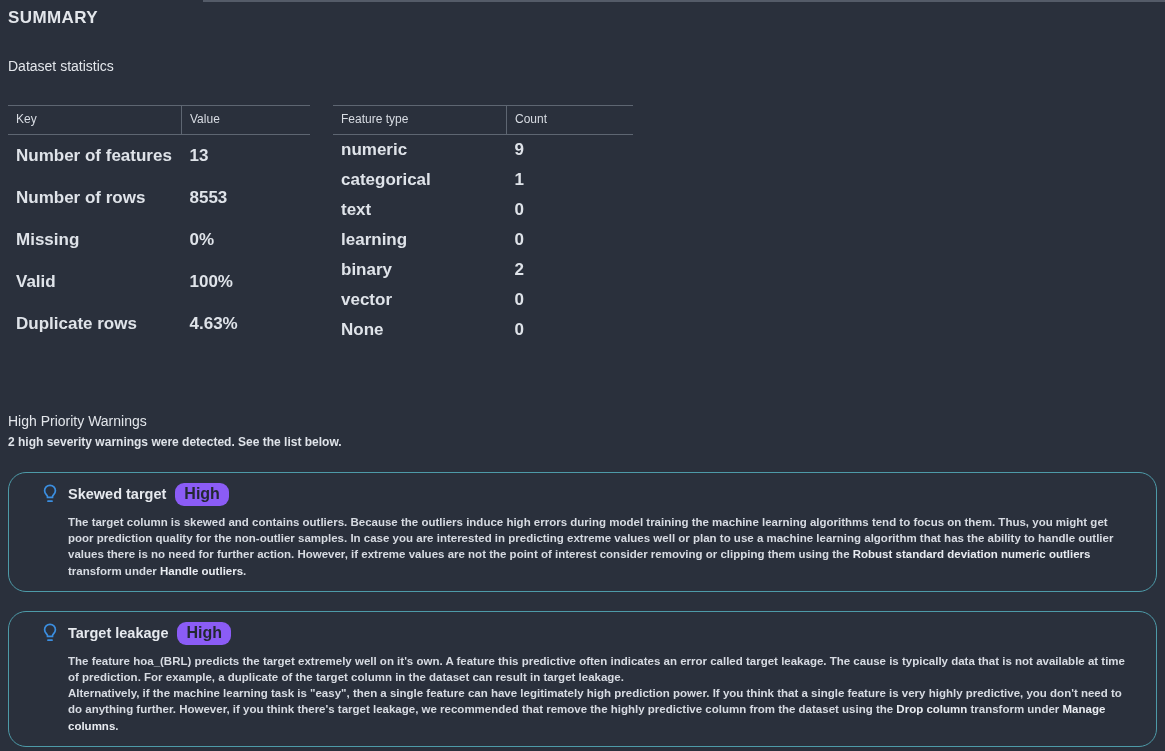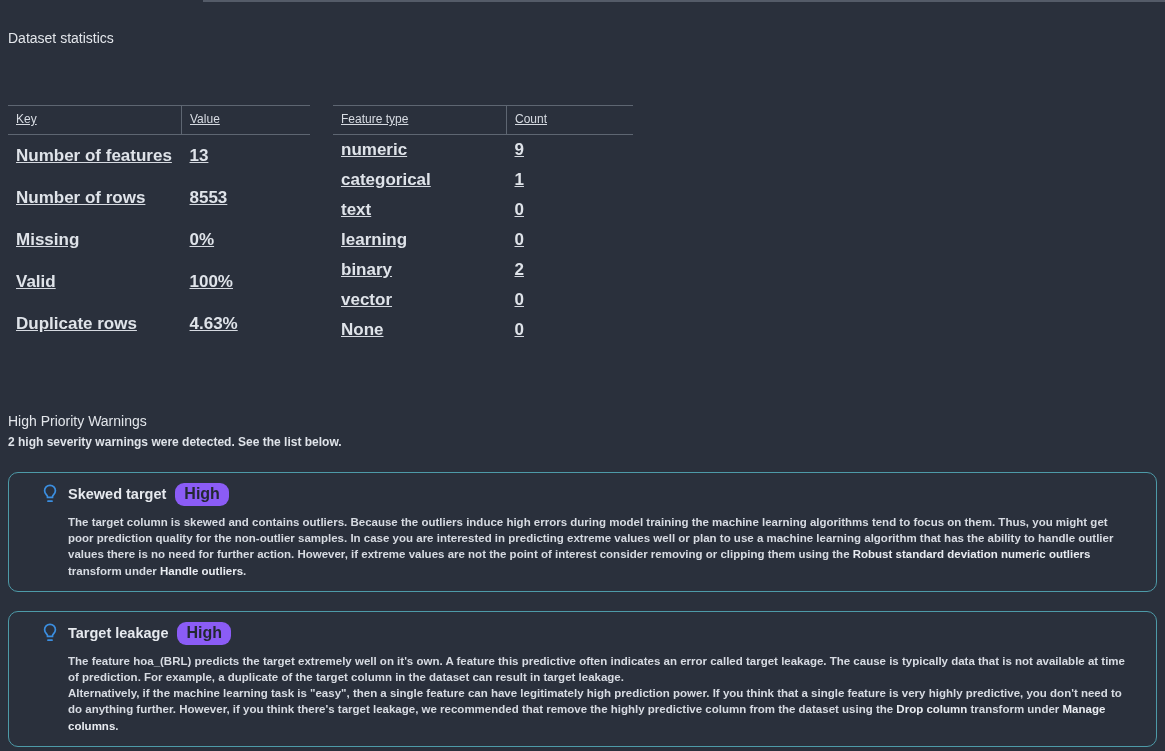--- a/index.html
+++ b/index.html
@@ -42,21 +42,20 @@
     padding: 30px 0 0 8px;
     font-size: 14px;
     font-weight: 400;
     color: #e3e6eb;
   }
   .tables-row {
     position: absolute;
     left: 0;
     top: 105px;
     display: flex;
-    text-decoration: underline;
   }
   .stat-table {
     border-collapse: collapse;
     font-size: 12px;
   }
   .stat-table.left  { margin-left: 8px;  width: 302px; }
   .stat-table.right { margin-left: 23px; width: 300px; }
   .stat-table thead th {
     text-align: left;
     font-weight: 400;
@@ -86,21 +85,21 @@
   }
   .cards {
     position: absolute;
     left: 8px;
     top: 472px;
     width: 1149px;
   }
   .card {
     box-sizing: border-box;
     border: 1px solid #4d9aa8;
-    border-radius: 10px;
+    border-radius: 18px;
     padding: 10px 16px 12px 16px;
     background: transparent;
   }
   .card + .card { margin-top: 19px; }
   .card-head {
     display: flex;
     align-items: center;
     gap: 9px;
     padding-left: 16px;
   }
@@ -131,20 +130,21 @@
   }
   .card-body b { font-weight: 800; color: #e9ecf1; }
 </style>
 </head>
 <body>
 
 <div class="top-rule"></div>
 
 <div class="page">
 
+  <h1 class="summary-title">SUMMARY</h1>
 
   <h2 class="section-title">Dataset statistics</h2>
 
   <div class="tables-row">
 
     <table class="stat-table left">
       <thead>
         <tr>
           <th class="col-k">Key</th>
           <th>Value</th>

